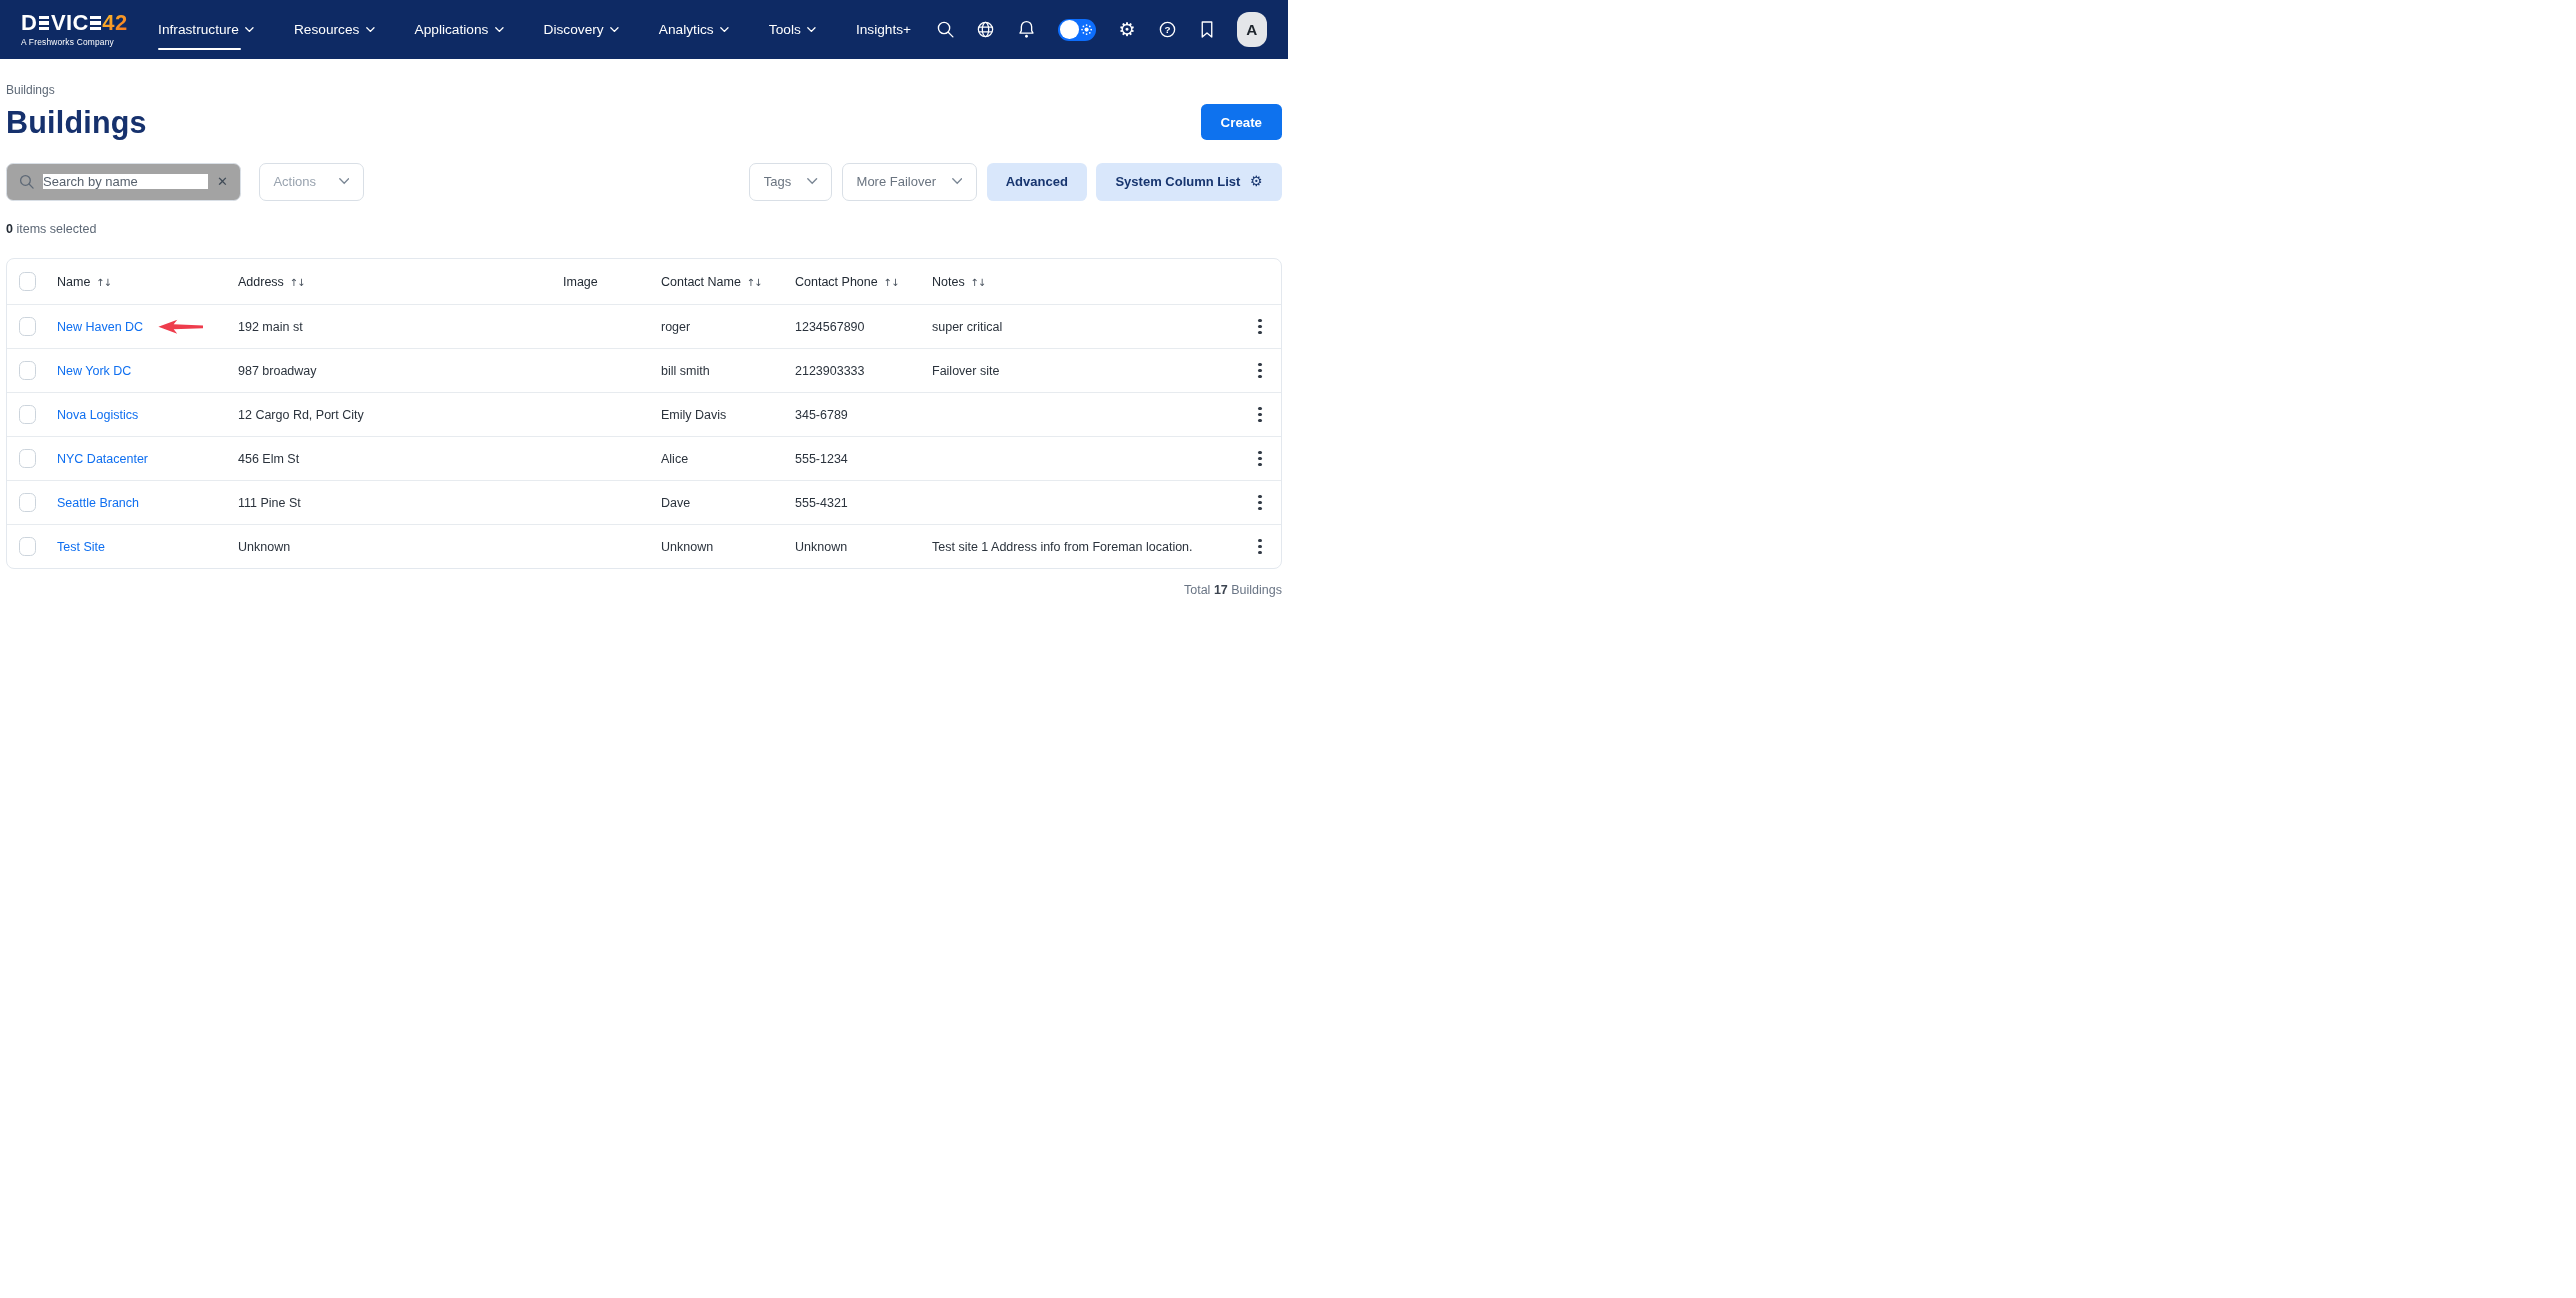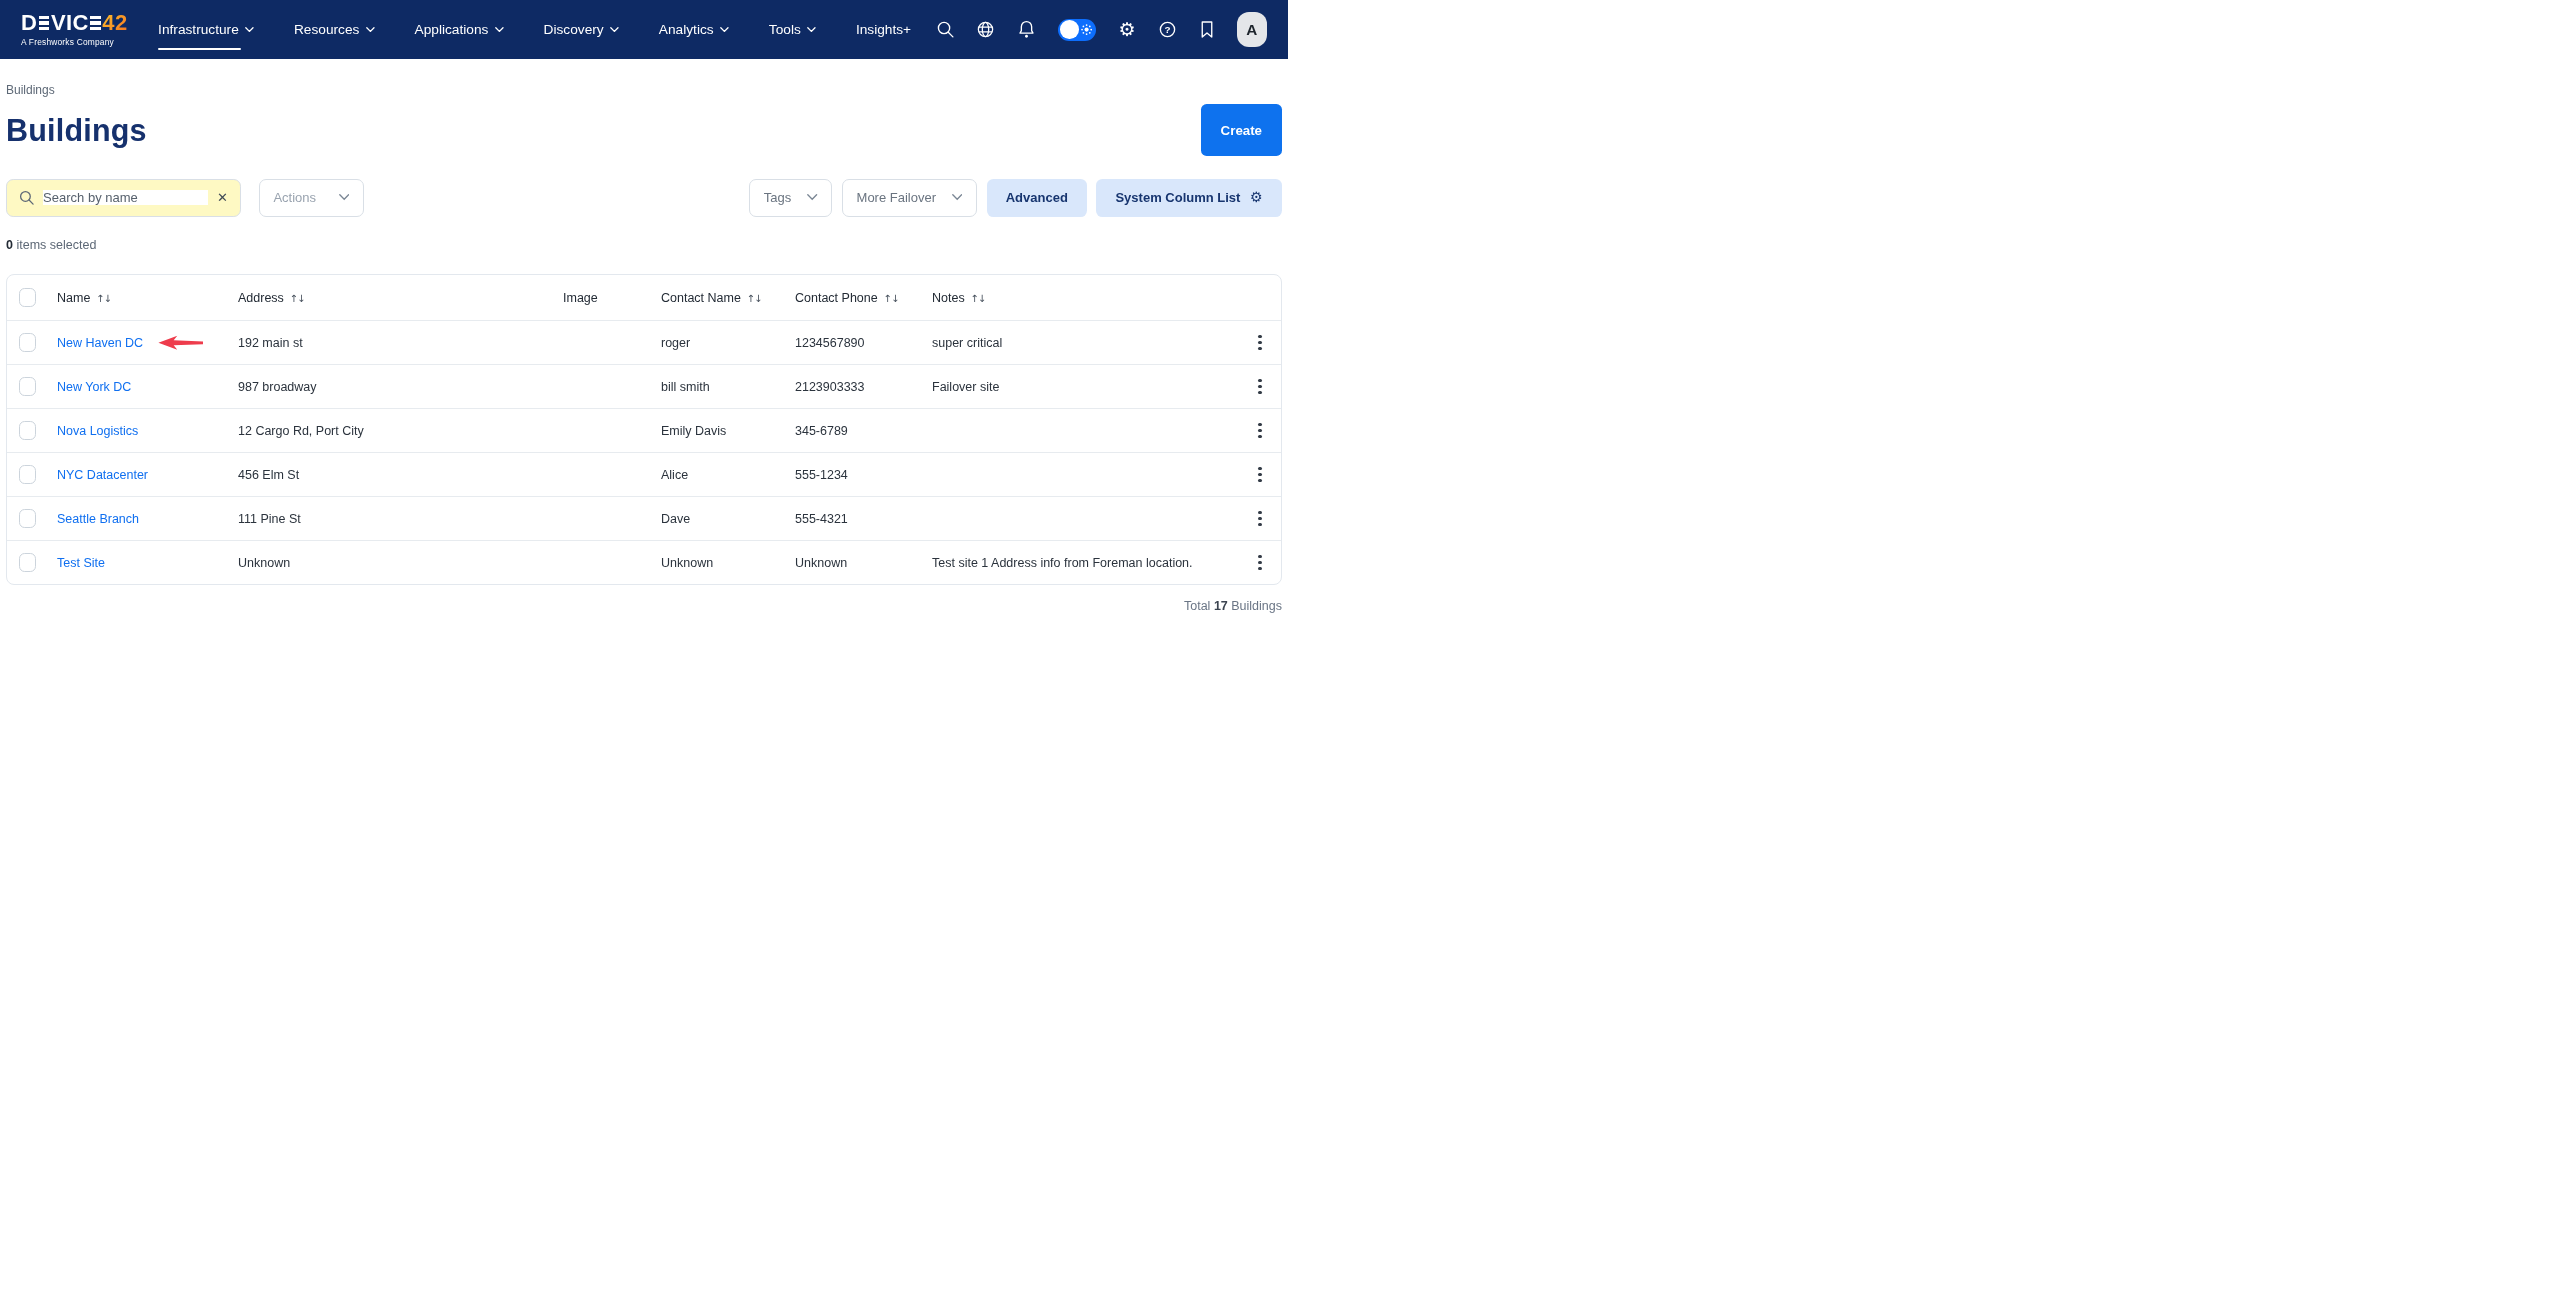--- a/index.html
+++ b/index.html
@@ -37,26 +37,26 @@
   .avatar { width:30.5px; height:35px; border-radius:12px; background:#e4e6e9;
             display:flex; align-items:center; justify-content:center;
             color:#1d242c; font-weight:700; font-size:15.3px; cursor:pointer; }
 
   
   .main { padding:0 6px; }
   .breadcrumb { margin-top:24px; font-size:12px; color:#5d6876; }
   .title-row { display:flex; align-items:center; justify-content:space-between; margin-top:7.2px; }
   .page-title { font-size:30.5px; font-weight:800; color:#16316d; letter-spacing:0.2px; }
   .create-btn { background:#0e72ee; color:#fff; border:none; border-radius:5.6px;
-                height:52px; padding:0 20px; font-size:13.3px; font-weight:600;
+                height:36px; padding:0 20px; font-size:13.3px; font-weight:600;
                 font-family:inherit; cursor:pointer;text-align:center; }
 
   .toolbar { display:flex; align-items:center; margin-top:22.5px; }
   .search-box { width:235px; height:38px; border:0.8px solid #d9dfe6; border-radius:7.2px;
-                display:flex; align-items:center; padding:0 12px; gap:8.8px; background:#fef9c3; }
+                display:flex; align-items:center; padding:0 12px; gap:8.8px; background:#a3a3a3; }
   .search-box input { flex:1; border:none; outline:none; font-size:13px; color:#333a43;
                       font-family:inherit; min-width:0; }
   .search-box input::placeholder { color:#57616d; opacity:1; }
   .clear-x { color:#3f4a56; font-size:13px; cursor:pointer;
              font-family:"DejaVu Sans",sans-serif; }
   .drop-btn { height:38px; border:0.8px solid #d9dfe6; border-radius:7px; background:#fff;
               display:flex; align-items:center; padding:0 13.7px; font-size:13px;
               font-family:inherit; cursor:pointer; }
   .actions-btn { margin-left:17.7px; color:#99a3af; gap:22.5px; }
   .toolbar-right { margin-left:auto; display:flex; align-items:center; gap:9.6px; }

